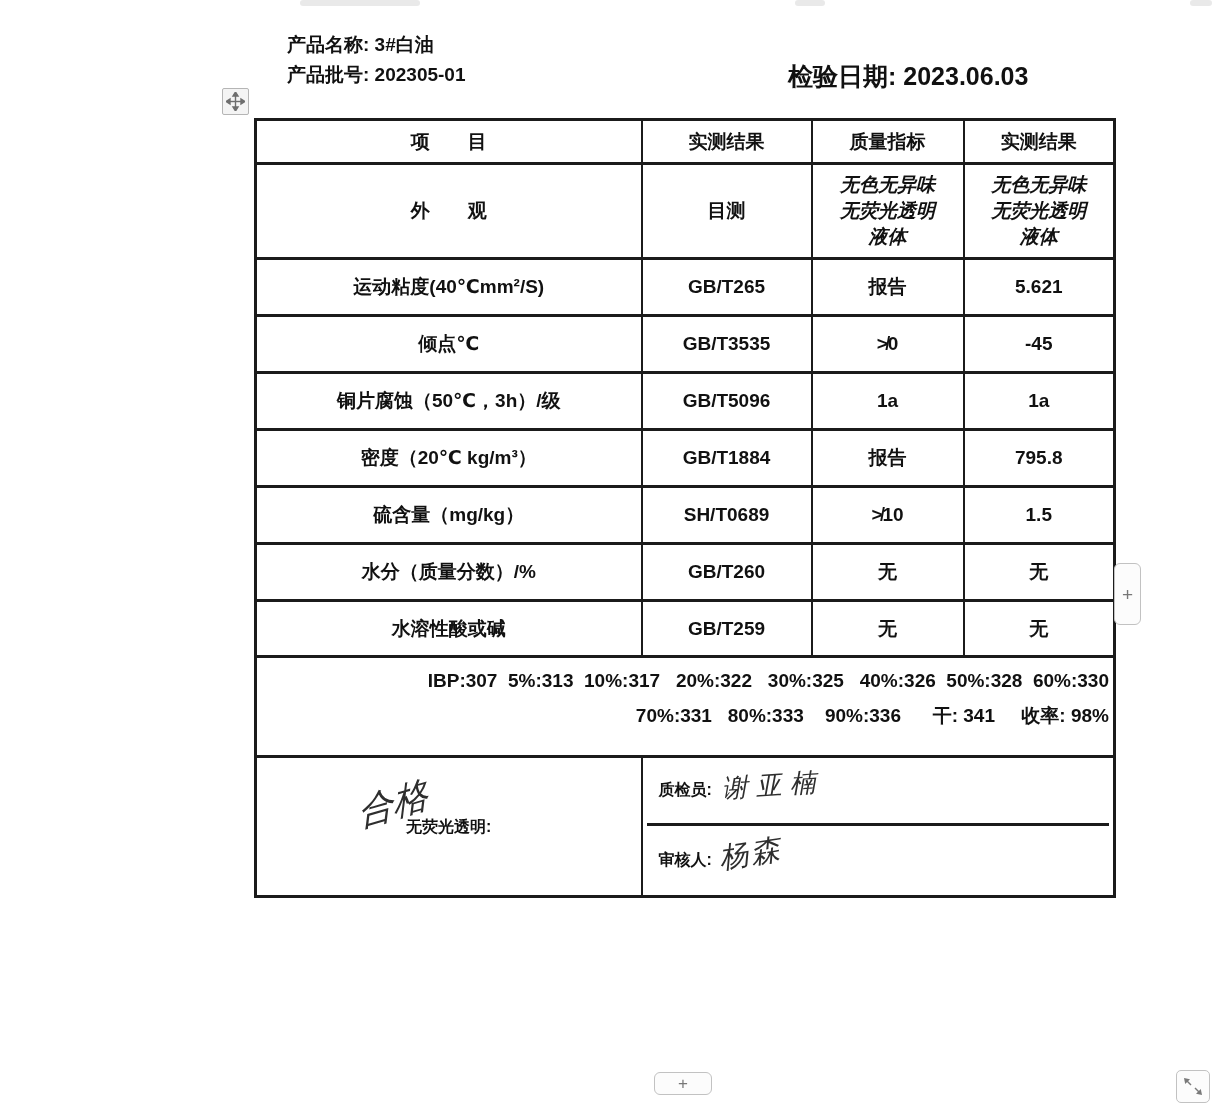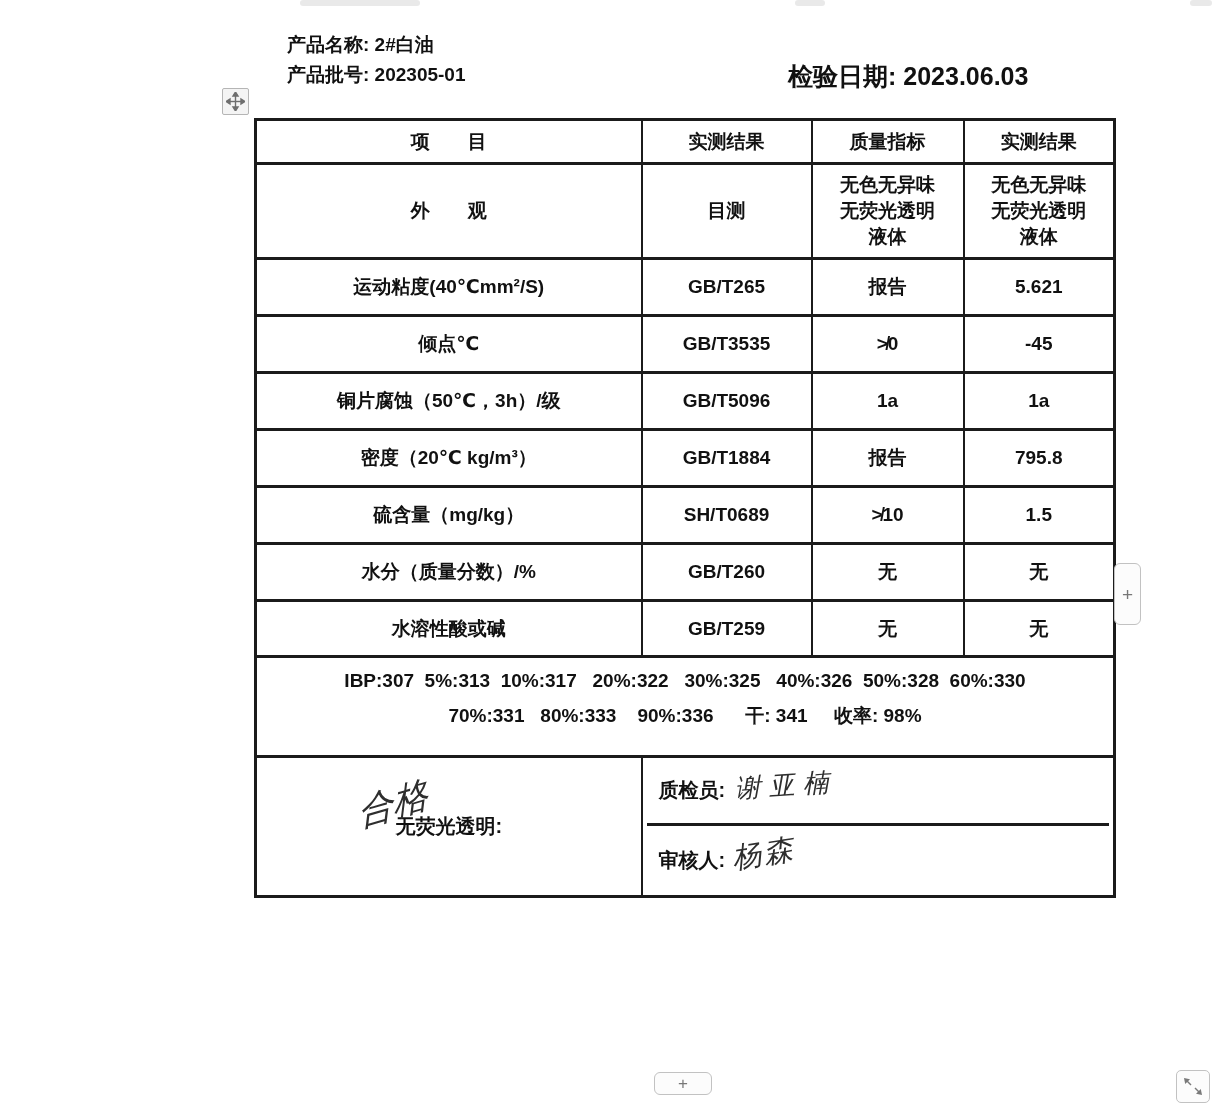--- a/index.html
+++ b/index.html
@@ -16,28 +16,28 @@
   table.report{
     position:absolute;left:254px;top:118px;width:859px;
     border-collapse:collapse;table-layout:fixed;
   }
   table.report td, table.report th{
     border:2px solid #1b1b1b;border-top-width:3px;border-bottom-width:3px;
     text-align:center;vertical-align:middle;
     font-weight:bold;font-size:19px;color:#111;padding:0 4px;
   }
   table.report{border:3px solid #1b1b1b;}
-  .pre{white-space:pre-line;}
+  .pre{white-space:pre-line;font-style:italic;}
   td.spec3{font-size:18px;line-height:26px;}
   tr.dist td{
-    text-align:center;vertical-align:top;padding:5px 4px 0 4px;margin-left:12px;
+    text-align:right;vertical-align:top;padding:5px 4px 0 4px;margin-left:12px;
   }
   tr.dist div{white-space:pre-wrap;line-height:35px;font-size:19px;}
   td.verdict-cell{text-align:left;padding-left:12px;position:relative;}
-  .lbl{font-size:20px;font-weight:bold;text-align:right;}
+  .lbl{font-size:16px;font-weight:bold;text-align:right;}
   td.sig-right{padding:0;vertical-align:top;}
   .sig-sub{height:69px;display:flex;align-items:center;padding-left:12px;box-sizing:border-box;}
   .sig-top{border-bottom:3px solid #1b1b1b;height:68px;}
 
   
   .hw{
     font-family:"DejaVu Serif","Liberation Serif",serif;
     font-style:italic;font-weight:normal;color:#2e2e2e;display:inline-block;
   }
   .hw-verdict{
@@ -60,21 +60,21 @@
   .artifact{position:absolute;height:6px;background:#e9e9e9;border-radius:3px;}
 </style>
 </head>
 <body>
 
 <div class="artifact" style="left:300px;top:0;width:120px"></div>
 <div class="artifact" style="left:795px;top:0;width:30px"></div>
 <div class="artifact" style="left:1190px;top:0;width:22px"></div>
 
 <div class="doc-head">
-  <div><span>产品名称:</span> <span>2#白油</span></div>
+  <div><span>产品名称:</span> <span>3#白油</span></div>
   <div><span>产品批号:</span> <span>202305-01</span></div>
 </div>
 <div class="doc-date">
   <span>检验日期:</span> <span>2023.06.03</span>
 </div>
 
 <div class="handle move-handle">
   <span>
     <svg width="19" height="19" viewBox="0 0 19 19">
       <g stroke="#6e6e6e" stroke-width="1.4" fill="#6e6e6e">

